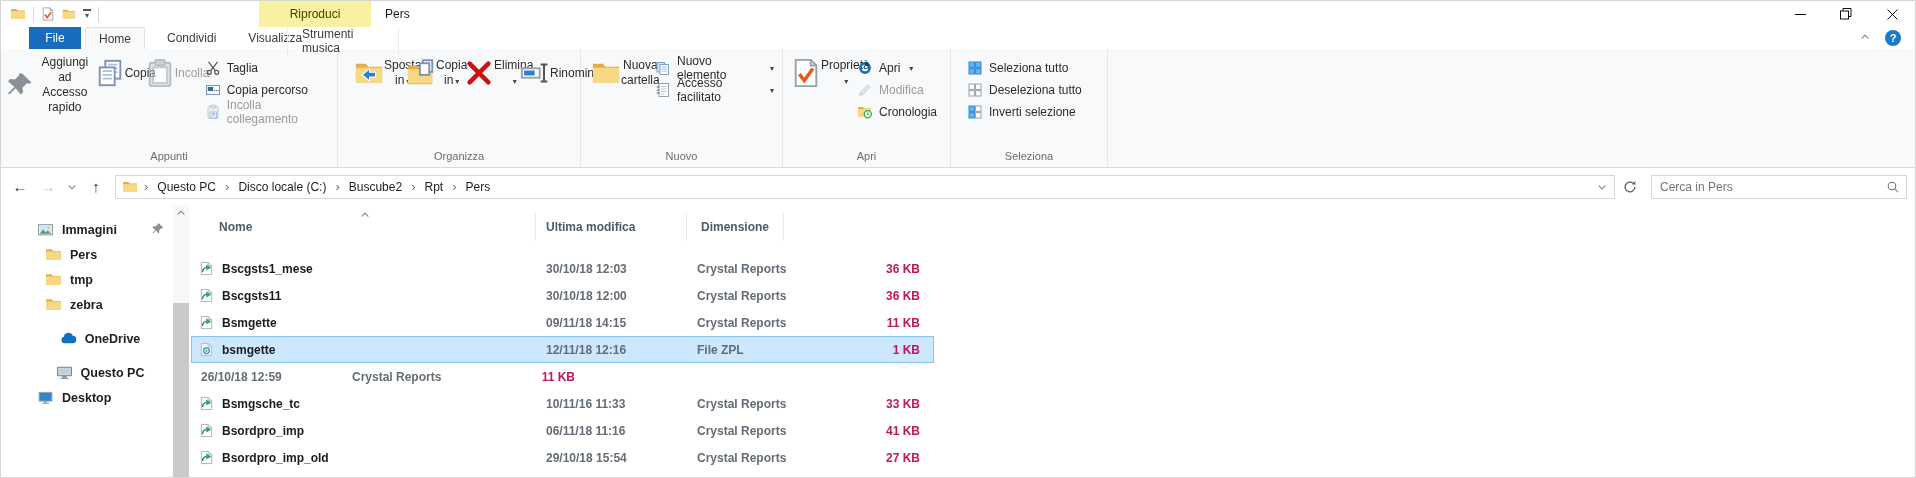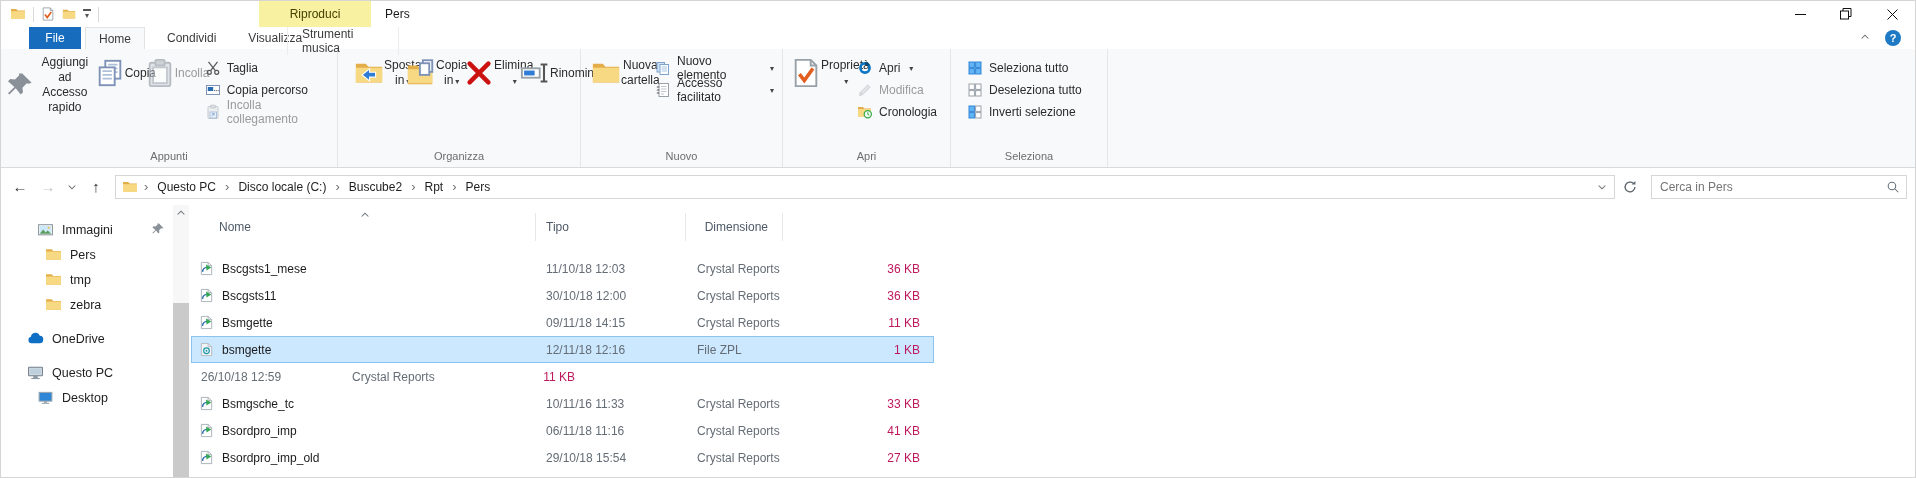--- a/index.html
+++ b/index.html
@@ -63,26 +63,26 @@
   .bsep { color:#707070; padding:0 6px; font-size:13px; }
   .addr-spacer { flex:1; }
   .addr-dd { width:24px; height:100%; display:flex; align-items:center; justify-content:center; }
   .refreshbtn { width:26px; height:24px; display:flex; align-items:center; justify-content:center; }
   .searchbox { width:256px; height:24px; border:1px solid #d6d6d6; display:flex; align-items:center; margin-left:6px; background:#fff; }
   .searchbox input { flex:1; border:none; outline:none; font-family:inherit; font-size:12px; padding:0 8px; color:#1e1e1e; background:transparent; }
   .searchbox input::placeholder { color:#757575; opacity:1; }
   .searchbox .mag { width:26px; display:flex; align-items:center; justify-content:center; }
 
   
-  .content { display:flex; height:272px; overflow:hidden; }
+  .content { display:flex; height:272px; overflow:hidden;font-weight:bold; }
 
   .sidebar { width:172px; flex:none; padding-top:12px; position:relative; }
   .sbitem { height:25px; display:flex; align-items:center; gap:8px; position:relative; font-size:12.5px; color:#1e1e1e; }
   .sbitem .ic16 { width:17px; height:17px; }
-  .ind1 { padding-left:26px; }
+  .ind1 { padding-left:26px;justify-content:center; }
   .ind2 { padding-left:36px; }
   .ind3 { padding-left:44px; }
   .gap-top { margin-top:9px; }
   .sbpin { position:absolute; right:8px; top:5px; }
 
   .navsb { width:16px; flex:none; background:#f7f7f7; display:flex; flex-direction:column; align-items:center; }
   .navsb .sbarrow { height:16px; display:flex; align-items:center; justify-content:center; width:100%; }
   .navsb .track { height:82px; width:100%; }
   .navsb .thumb { flex:1; width:100%; background:#cacaca; }
 
@@ -614,33 +614,33 @@
       <div class="track"></div>
       <div class="thumb"></div>
     </div>
 
     <div class="filelist">
       <div class="flhead">
         <span class="sortcaret"><svg class="ic12">
               <use href="#i-chevup"></use>
             </svg></span>
         <div class="hcell hc-name">Nome</div>
-        <div class="hcell hc-type">Tipo</div>
+        <div class="hcell hc-mod">Ultima modifica</div>
         <div class="hcell hc-size">Dimensione</div>
       </div>
       <div class="flrows">
 
         <div class="flrow">
           <div class="c-name">
               <svg class="ic16">
                 <use href="#i-crystal"></use>
               </svg>
               <span>Bscgsts1_mese</span>
             </div>
-          <div class="c-mod">11/10/18 12:03</div>
+          <div class="c-mod">30/10/18 12:03</div>
           <div class="c-type">Crystal Reports</div>
           <div class="c-size">36 KB</div>
         </div>
 
         <div class="flrow">
           <div class="c-name">
               <svg class="ic16">
                 <use href="#i-crystal"></use>
               </svg>
               <span>Bscgsts11</span>

